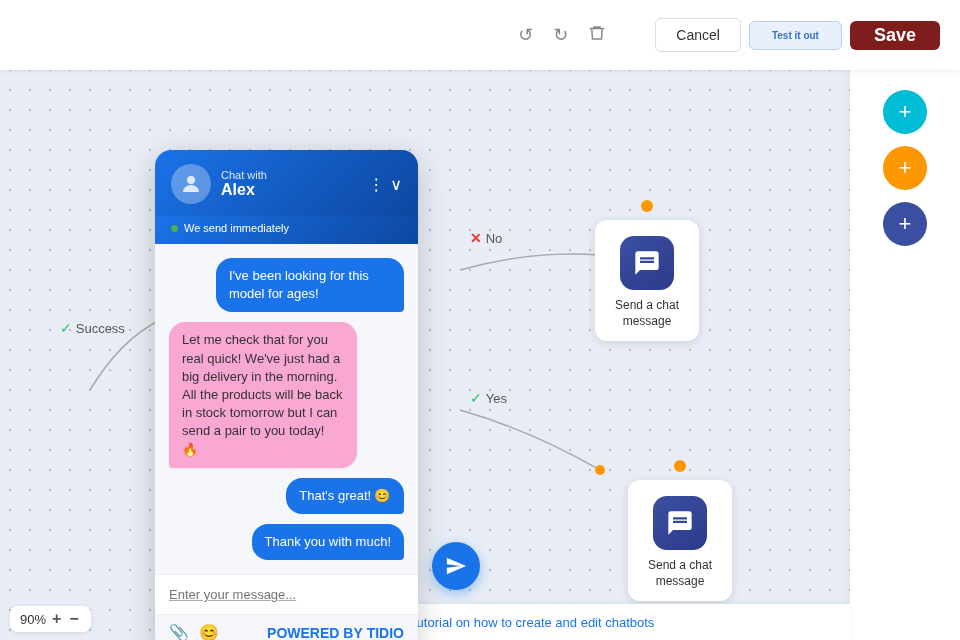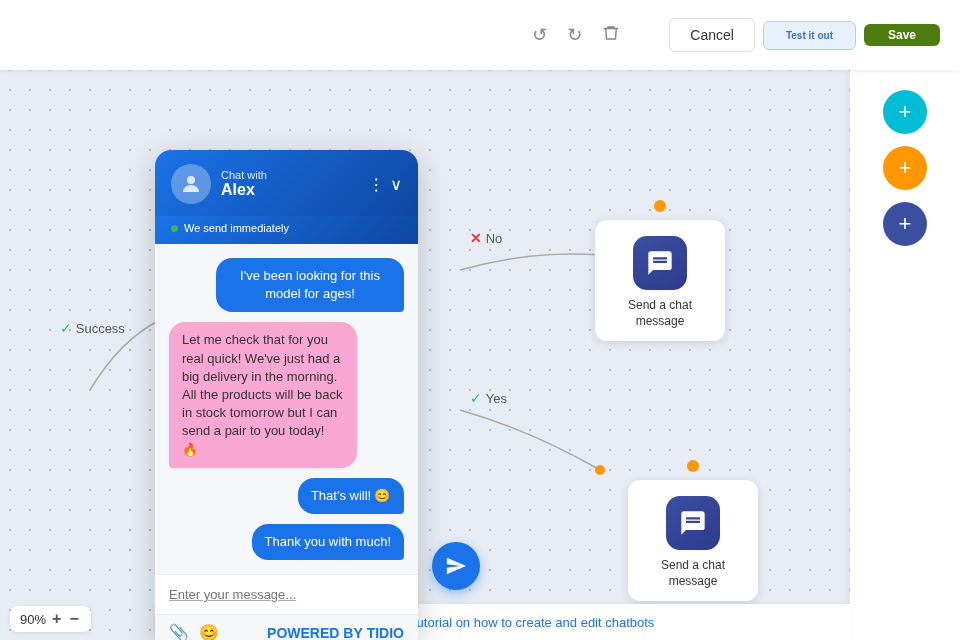--- a/index.html
+++ b/index.html
@@ -71,24 +71,24 @@
       border-radius: 6px;
       cursor: pointer;
       font-size: 10px;
       color: #3a72c8;
       font-weight: 600;
     }
 
     .btn-save {
       padding: 4px 24px;
       border: none;
-      background: #4d7c0f;
+      background: #7f1d1d;
       border-radius: 6px;
       cursor: pointer;
-      font-size: 12px;
+      font-size: 18px;
       color: white;
       font-weight: 600;
     }
 
     
     .canvas-area {
       position: absolute;
       top: 70px; left: 0; right: 0; bottom: 0;
     }
 
@@ -177,21 +177,21 @@
     
     .chat-node {
       position: absolute;
       display: flex;
       flex-direction: column;
       align-items: center;
       gap: 8px;
     }
 
     .chat-node-card {
-      width: 130px;
+      width: 104px;
       background: white;
       border-radius: 12px;
       display: flex;
       flex-direction: column;
       align-items: center;
       padding: 16px 10px 12px;
       box-shadow: 0 2px 10px rgba(0,0,0,0.12);
       gap: 8px;
     }
 
@@ -313,21 +313,20 @@
       border-radius: 16px;
       font-size: 13px;
       line-height: 1.4;
     }
 
     .msg-user {
       background: #1a73e8;
       color: white;
       align-self: flex-end;
       border-bottom-right-radius: 4px;
-      text-align: center;
     }
 
     .msg-bot {
       background: #f9a8d4;
       color: #333;
       align-self: flex-start;
       border-bottom-left-radius: 4px;
       box-shadow: 0 1px 3px rgba(0,0,0,0.08);
     }
 
@@ -529,21 +528,21 @@
         <span>∨</span>
       </div>
     </div>
     <div class="chat-status">
       <div class="status-dot"></div>
       <span>We send immediately</span>
     </div>
     <div class="chat-messages">
       <div class="msg-bubble msg-user">I've been looking for this model for ages!</div>
       <div class="msg-bubble msg-bot">Let me check that for you real quick! We've just had a big delivery in the morning. All the products will be back in stock tomorrow but I can send a pair to you today! 🔥</div>
-      <div class="msg-bubble msg-user">That's will! 😊</div>
+      <div class="msg-bubble msg-user">That's great! 😊</div>
       <div class="msg-bubble msg-user">Thank you with much!</div>
     </div>
     <div class="chat-input-area">
       <input class="chat-input" type="text" placeholder="Enter your message..." style="">
     </div>
     <div class="chat-footer">
       <div class="chat-footer-icons">
         <span>📎</span>
         <span>😊</span>
       </div>

